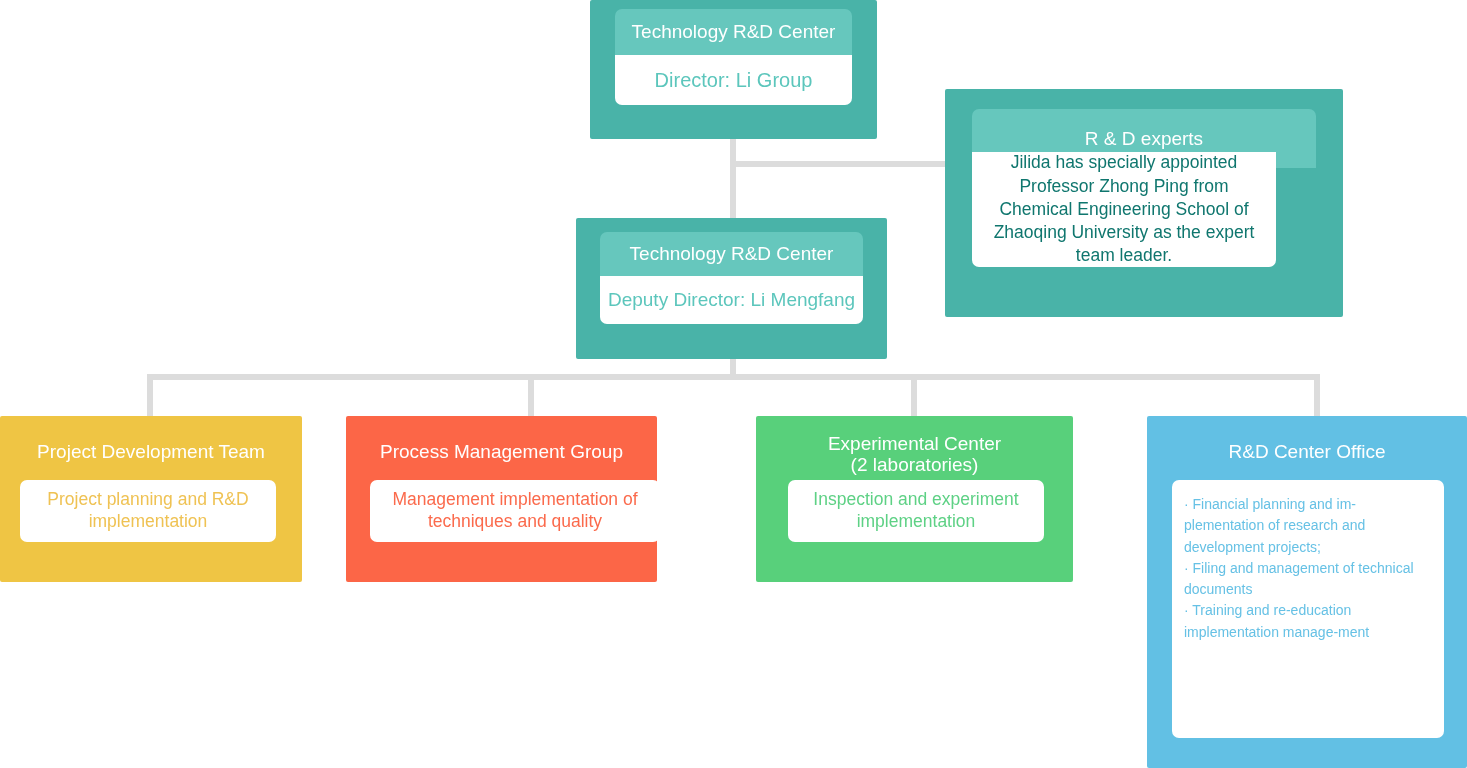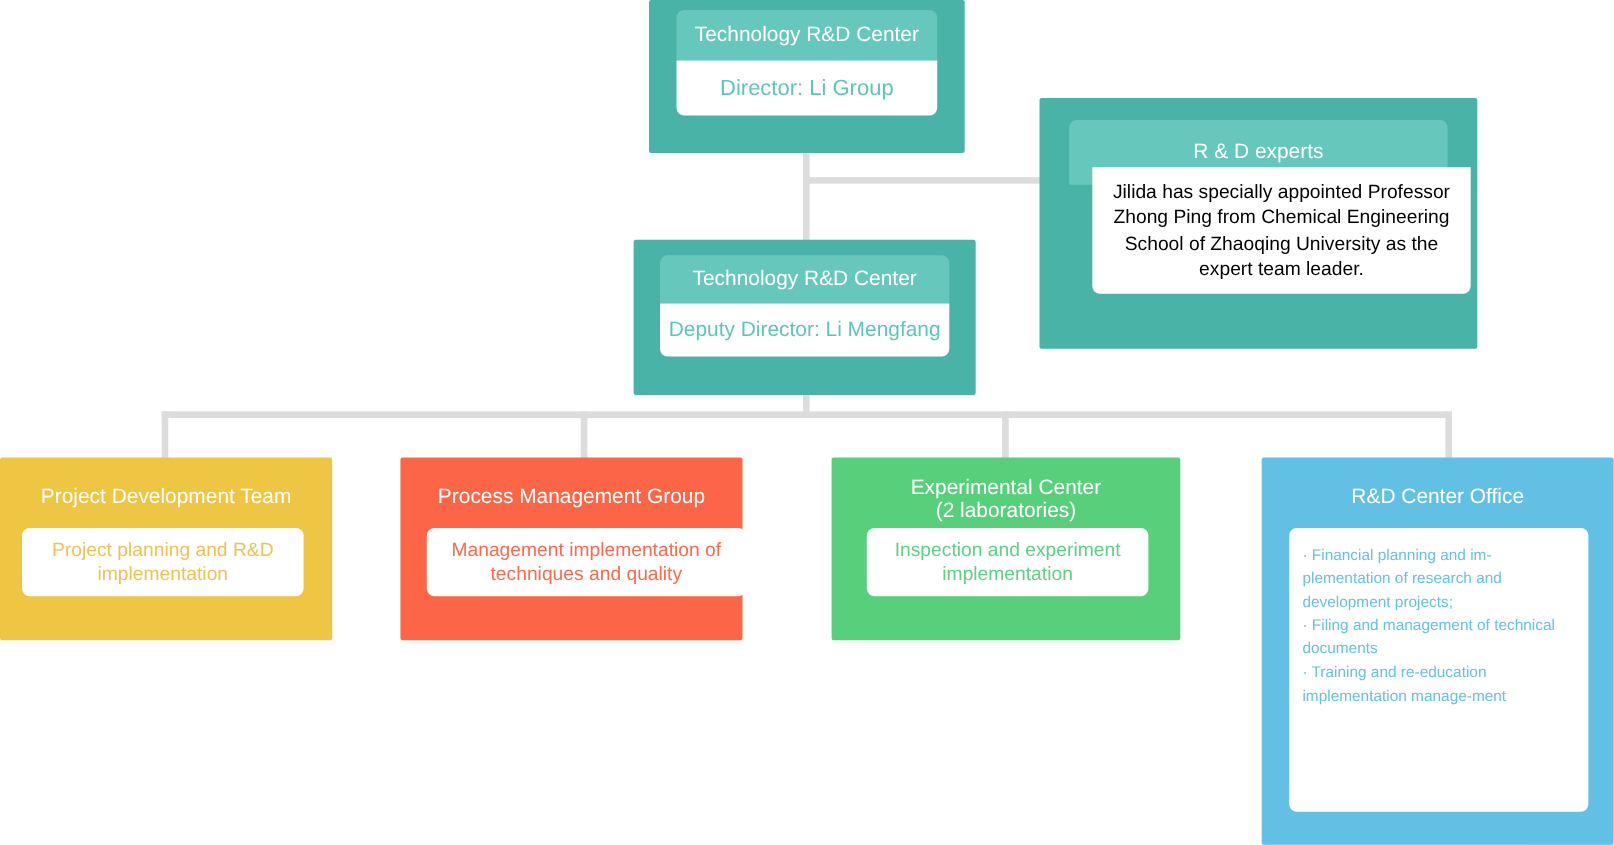--- a/index.html
+++ b/index.html
@@ -79,27 +79,26 @@
   #node-experts .hdr {
     position: absolute;
     left: 27px; top: 20px; width: 344px; height: 59px;
     background: #66c7bd;
     border-radius: 7px 7px 0 0;
     display: flex; align-items: center; justify-content: center;
     font-size: 19px;
   }
   #node-experts .node-card {
     position: absolute;
-    left: 27px; top: 63px; width: 344px; height: 115px;
+    left: 27px; top: 63px; width: 304px; height: 115px;
     border-radius: 0 0 7px 7px;
-    color: #000000;
+    color: #0f766e;
     font-size: 17.5px;
     padding: 0 10px;
     line-height: 1.33;
-    margin-left: 21px;
   }
 
   
   #node-deputy {
     left: 576px; top: 218px; width: 311px; height: 141px;
     background: #49b3a8;
   }
   #node-deputy .hdr {
     position: absolute;
     left: 24px; top: 14px; width: 263px; height: 44px;
@@ -128,21 +127,21 @@
     font-size: 17.5px;
     padding: 6px 8px;
   }
 
   #node-project { left: 0px; width: 302px; background: #efc544; }
   #node-project .node-card {
     left: 20px; top: 64px; width: 256px; height: 62px;
     color: #efc253;
   }
 
-  #node-process { left: 364px; width: 311px; background: #fc6647; }
+  #node-process { left: 346px; width: 311px; background: #fc6647; }
   #node-process .node-card {
     left: 24px; top: 64px; width: 290px; height: 62px;
     color: #fb6a4c;
   }
 
   #node-experimental { left: 756px; width: 317px; background: #58d07b; }
   #node-experimental .node-title { top: 17px; }
   #node-experimental .node-card {
     left: 32px; top: 64px; width: 256px; height: 62px;
     color: #5ed185;

